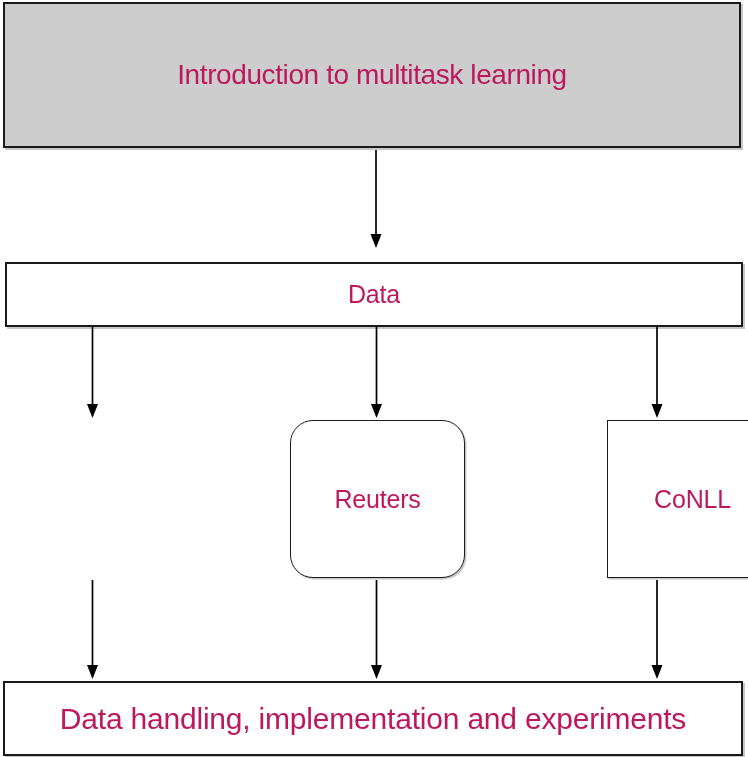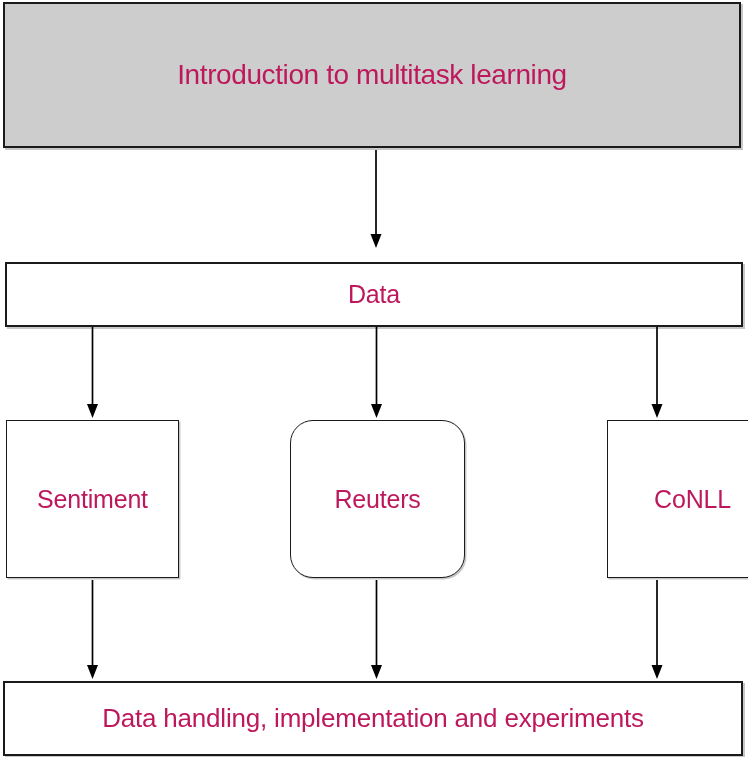--- a/index.html
+++ b/index.html
@@ -45,21 +45,21 @@
     height: 158px;
     border-width: 1.5px;
     box-shadow: 1.5px 1.5px 0 rgba(0,0,0,0.22);
   }
   .node-sentiment { left: 6px;   width: 173px; }
   .node-reuters   { left: 290px; width: 175px; border-radius: 23px; }
   .node-conll     { left: 571px; width: 171px; margin-left: 36px; }
   .node-handling {
     left: 3px; top: 681px;
     width: 740px; height: 75px;
-    font-size: 26px;
+    font-size: 30px;
   }
   .node-label {
     padding: 0 10px;
   }
   .arrow-layer {
     position: absolute;
     left: 0; top: 0;
     width: 748px;
     height: 757px;
     pointer-events: none;
@@ -117,23 +117,20 @@
   </svg>
 
   <div class="node node-intro">
     <span class="node-label">Introduction to multitask learning</span>
   </div>
 
   <div class="node node-data">
     <span class="node-label">Data</span>
   </div>
 
-  <div class="node node-small node-sentiment">
-    <span class="node-label">Sentiment</span>
-  </div>
 
   <div class="node node-small node-reuters">
     <span class="node-label">Reuters</span>
   </div>
 
   <div class="node node-small node-conll">
     <span class="node-label">CoNLL</span>
   </div>
 
   <div class="node node-handling">

